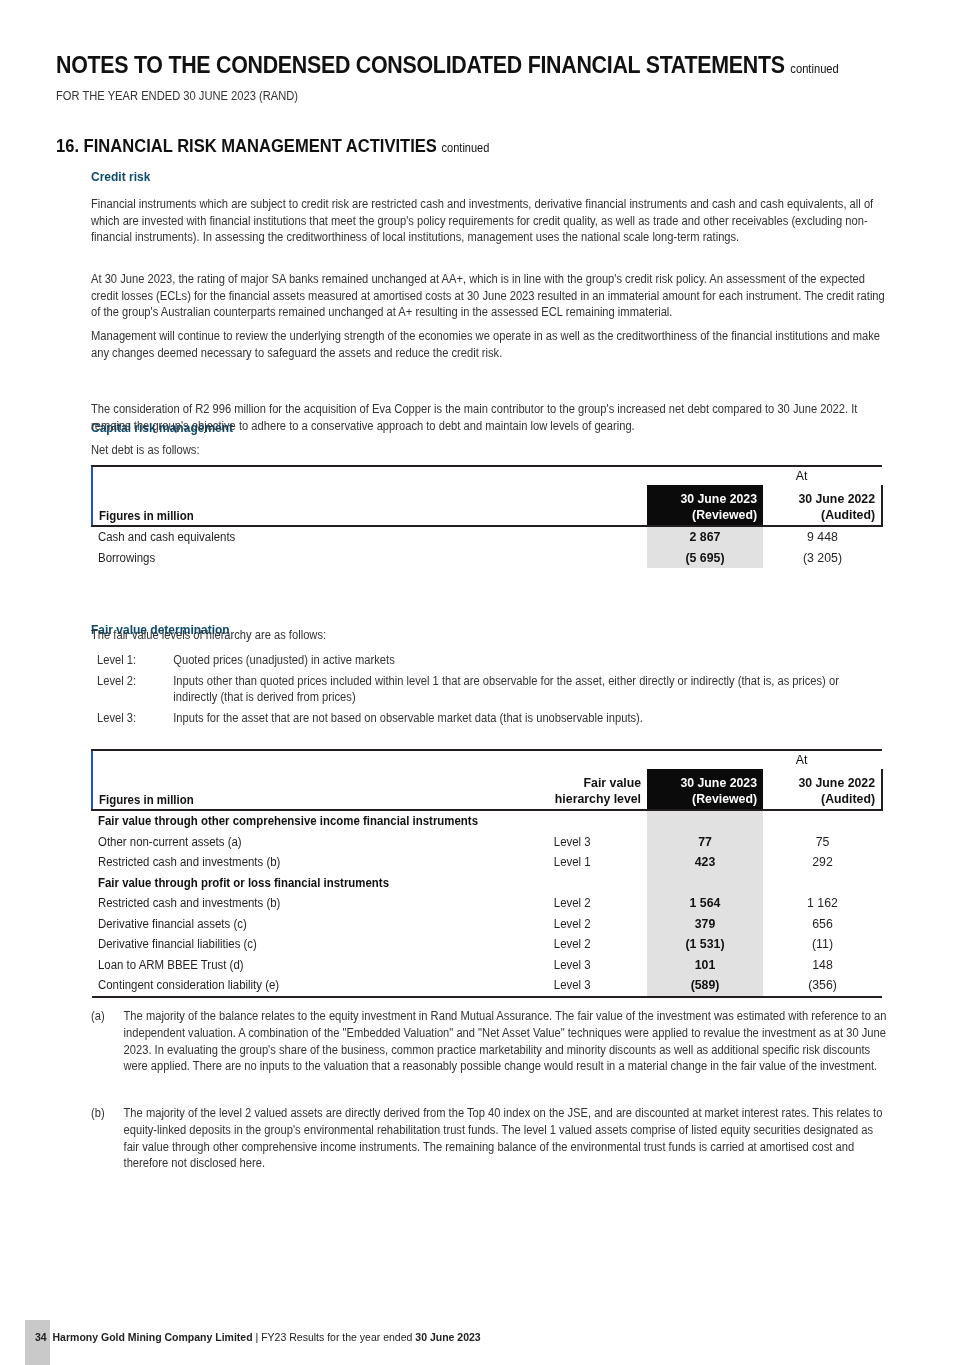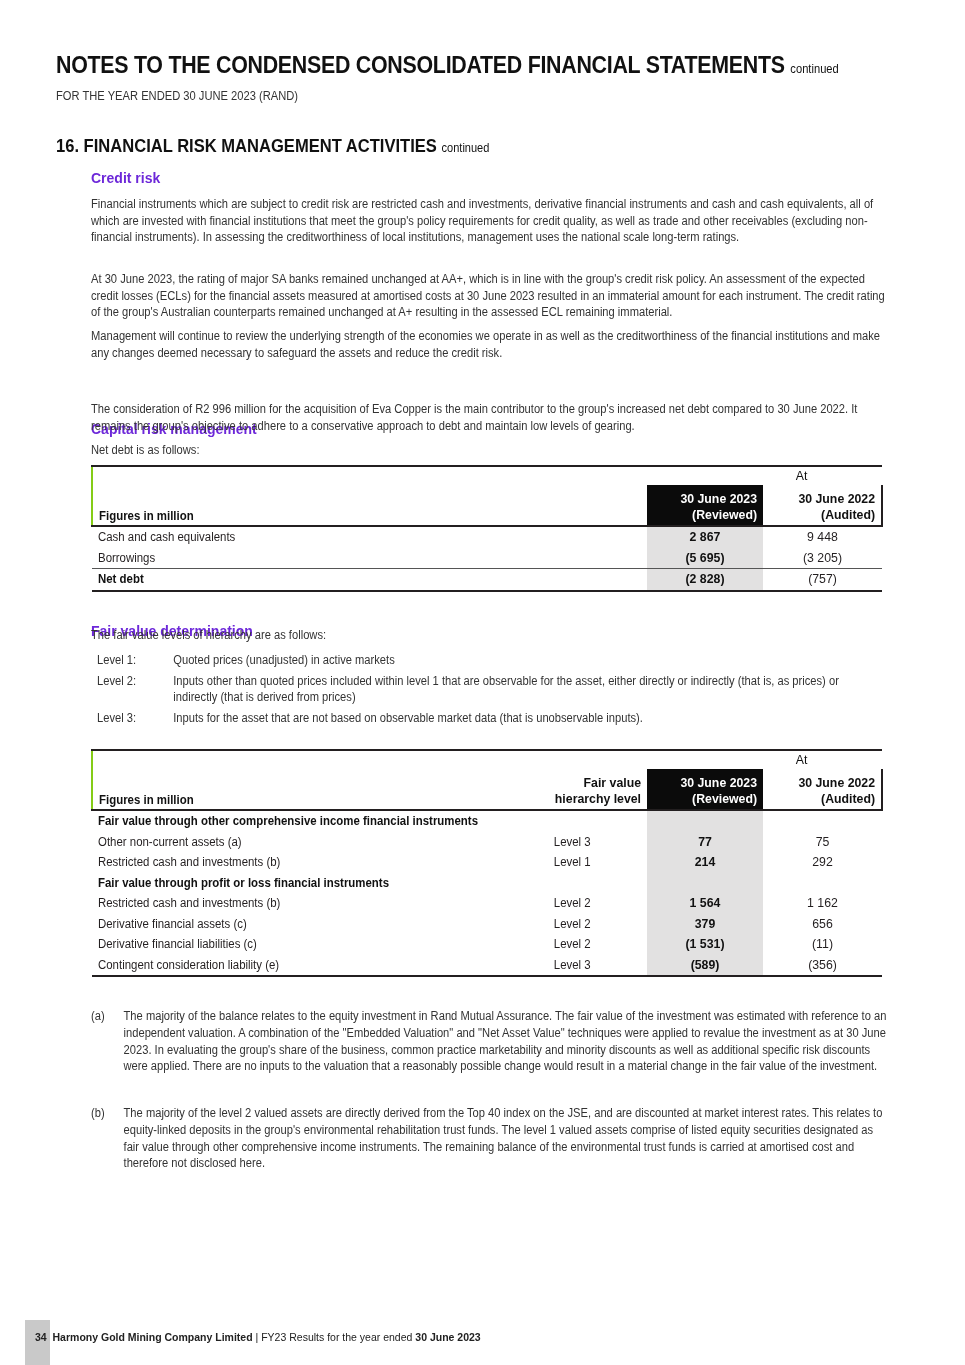--- a/index.html
+++ b/index.html
@@ -12,39 +12,39 @@
     left: 56px; top: 52px; font-size: 23px; font-weight: bold; letter-spacing: -0.3px;
     color: #111; white-space: nowrap; transform: scaleX(0.93); transform-origin: left;
   }
   .page-title .cont { font-size: 12px; font-weight: normal; letter-spacing: 0; }
   .page-subtitle { left: 56px; top: 89px; font-size: 12px; color: #333; transform: scaleX(0.93); transform-origin: left; white-space: nowrap; }
   .section-title {
     left: 56px; top: 136px; font-size: 18px; font-weight: bold; color: #111; white-space: nowrap;
     transform: scaleX(0.92); transform-origin: left;
   }
   .section-title .cont { font-size: 12px; font-weight: normal; }
-  .sub-heading { font-size: 14px; font-weight: bold; color: #6d28d9; white-space: nowrap; }
+  .sub-heading { font-size: 12px; font-weight: bold; color: #0c4a6e; white-space: nowrap; }
   .para {
     left: 91px; width: 800px; font-size: 12px; line-height: 16.5px; color: #333;
     transform: scaleX(0.93); transform-origin: left top; width: 860px;
   }
   .tbl-box { position: absolute; left: 91px; width: 792px; }
   table { border-collapse: collapse; width: 100%; }
   td, th { padding: 0 6px; height: 20.5px; font-size: 12.3px; }
   .hdr-top td { height: 18px; }
   .num { text-align: center; }
   .bold { font-weight: bold; color: #111; }
   .col-cur { background: #e2e1e1; width: 104px; font-weight: bold; color: #111; }
   .col-prev { width: 106px; }
   .col-lvl { width: 140px; }
   .hdr-dark { background: #0b0b0b; color: #fff; font-weight: bold; text-align: right; line-height: 16px; vertical-align: bottom; padding-bottom: 2px; }
   .hdr-plain { font-weight: bold; text-align: right; line-height: 16px; vertical-align: bottom; padding-bottom: 2px; color: #111; }
   .hdr-label { font-weight: bold; vertical-align: bottom; padding-bottom: 2px; color: #111; }
   .top-border { border-top: 2px solid #231f20; }
-  .side-border-l { border-left: 2px solid #84cc16; }
+  .side-border-l { border-left: 2px solid #1d4ed8; }
   .side-border-r { border-right: 2px solid #231f20; }
   .hdr-bottom td { border-bottom: 2px solid #231f20; }
   .sep td { border-top: 1px solid #555; }
   .last td { border-bottom: 2px solid #231f20; }
   .cond { display: inline-block; transform: scaleX(0.93); transform-origin: left; white-space: nowrap; }
   .cond-r { display: inline-block; transform: scaleX(0.93); transform-origin: right; white-space: nowrap; }
   .levels { left: 97px; font-size: 12px; color: #333; line-height: 16.5px; }
   .lvl-row { display: flex; margin-bottom: 4px; width: 820px; }
   .lvl-key { width: 82px; flex: none; }
   .lvl-val { flex: 1; }
@@ -100,25 +100,20 @@
     <tr>
       <td><span class="cond">Cash and cash equivalents</span></td>
       <td class="num col-cur">2 867</td>
       <td class="num col-prev">9 448</td>
     </tr>
     <tr>
       <td><span class="cond">Borrowings</span></td>
       <td class="num col-cur">(5 695)</td>
       <td class="num col-prev">(3 205)</td>
     </tr>
-    <tr class="sep last">
-      <td class="bold"><span class="cond">Net debt</span></td>
-      <td class="num col-cur">(2 828)</td>
-      <td class="num col-prev">(757)</td>
-    </tr>
   </tbody>
     </table>
 </div>
 
 <div class="abs sub-heading" style="left:91px; top:599px;margin-top:24px;">Fair value determination</div>
 <div class="abs para" style="top:627px;">The fair value levels of hierarchy are as follows:</div>
 
 <div class="abs levels" style="top:652px; transform:scaleX(0.93); transform-origin:left top;">
   <div class="lvl-row">
     <div class="lvl-key">Level 1:</div>
@@ -163,21 +158,21 @@
     </tr>
     <tr>
       <td><span class="cond">Other non-current assets (a)</span></td>
       <td class="num"><span class="cond-r">Level 3</span></td>
       <td class="num col-cur">77</td>
       <td class="num col-prev">75</td>
     </tr>
     <tr>
       <td><span class="cond">Restricted cash and investments (b)</span></td>
       <td class="num"><span class="cond-r">Level 1</span></td>
-      <td class="num col-cur">214</td>
+      <td class="num col-cur">423</td>
       <td class="num col-prev">292</td>
     </tr>
     <tr>
       <td class="bold" colspan="2"><span class="cond">Fair value through profit or loss financial instruments</span></td>
       <td class="col-cur"></td>
       <td class="col-prev"></td>
     </tr>
     <tr>
       <td><span class="cond">Restricted cash and investments (b)</span></td>
       <td class="num"><span class="cond-r">Level 2</span></td>
@@ -188,20 +183,26 @@
       <td><span class="cond">Derivative financial assets (c)</span></td>
       <td class="num"><span class="cond-r">Level 2</span></td>
       <td class="num col-cur">379</td>
       <td class="num col-prev">656</td>
     </tr>
     <tr>
       <td><span class="cond">Derivative financial liabilities (c)</span></td>
       <td class="num"><span class="cond-r">Level 2</span></td>
       <td class="num col-cur">(1 531)</td>
       <td class="num col-prev">(11)</td>
+    </tr>
+    <tr>
+      <td><span class="cond">Loan to ARM BBEE Trust (d)</span></td>
+      <td class="num"><span class="cond-r">Level 3</span></td>
+      <td class="num col-cur">101</td>
+      <td class="num col-prev">148</td>
     </tr>
     <tr class="last">
       <td><span class="cond">Contingent consideration liability (e)</span></td>
       <td class="num"><span class="cond-r">Level 3</span></td>
       <td class="num col-cur">(589)</td>
       <td class="num col-prev">(356)</td>
     </tr>
   </tbody>
     </table>
 </div>

